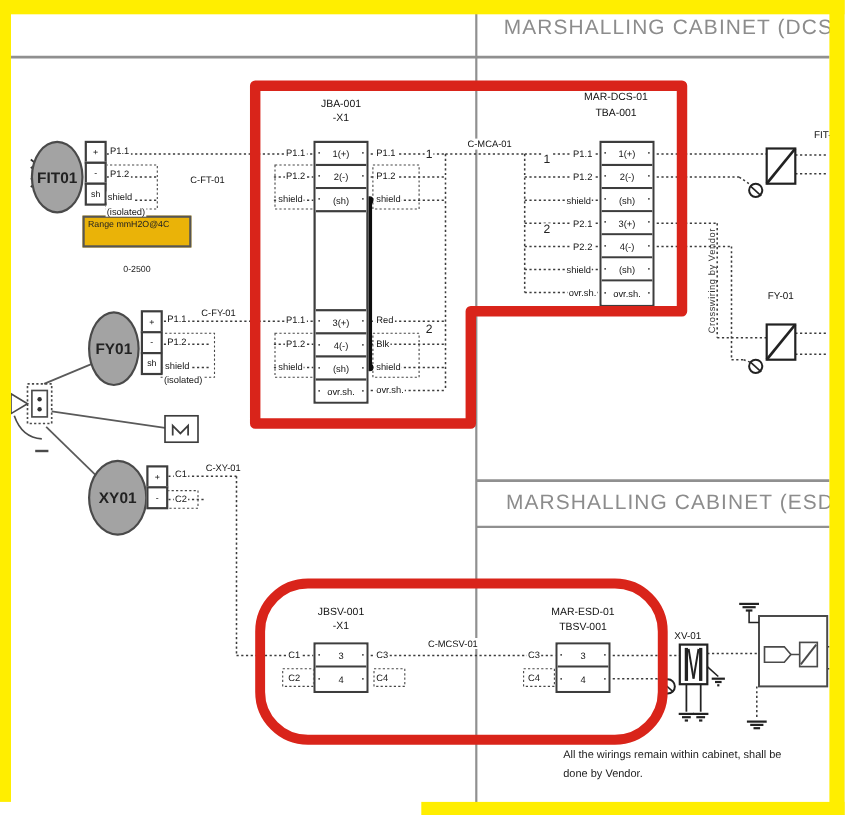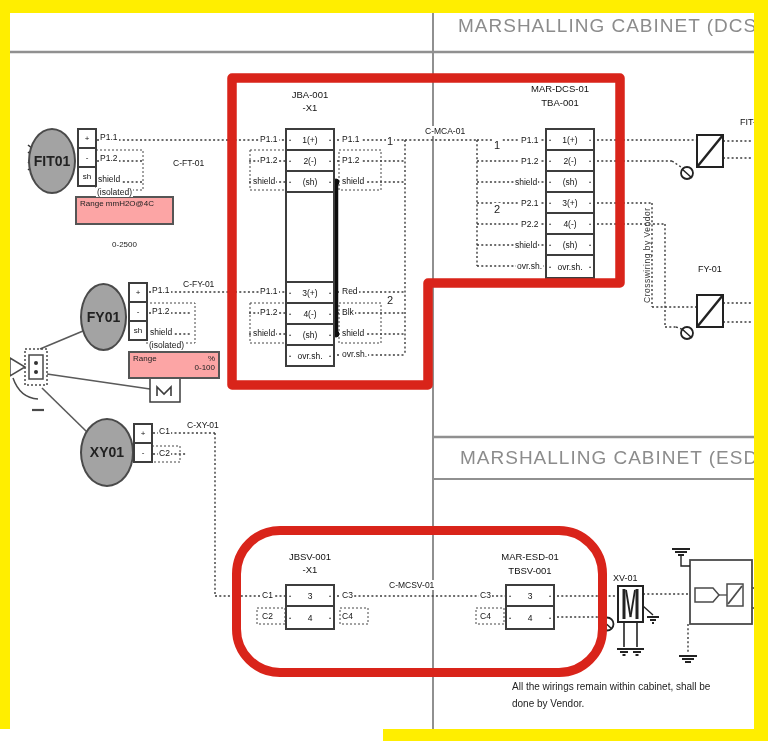--- a/index.html
+++ b/index.html
@@ -21,21 +21,21 @@
   .tcell{width:16px;height:17px;border:2px solid #3d3d3d;background:#fff;font-size:8px;color:#111;
          display:flex;align-items:center;justify-content:center;}
   .tcell + .tcell{margin-top:-2px;}
   .strip{position:absolute;z-index:2;border:2px solid #3d3d3d;background:#fff;box-sizing:border-box;}
   .trow{position:absolute;left:0;right:0;height:21px;background:#fff;font-size:8.5px;color:#111;
         display:flex;align-items:center;justify-content:center;box-sizing:border-box;}
   .trow::before{content:"\2022";position:absolute;left:2px;font-size:6px;color:#333;}
   .trow::after{content:"\2022";position:absolute;right:2px;font-size:6px;color:#333;}
   .bb{border-bottom:2px solid #3d3d3d;}
   .bt{border-top:2px solid #3d3d3d;}
-  .rbox{position:absolute;z-index:2;border:2px solid #555;background:#fca5a5;font-size:8px;color:#222;
+  .rbox{position:absolute;z-index:2;border:2px solid #555;background:#eab308;font-size:8px;color:#222;
         padding:1px 3px;box-sizing:border-box;}
   .rbox .row{display:flex;justify-content:space-between;}
   .vnote{position:absolute;z-index:2;font-size:8.5px;color:#333;letter-spacing:.5px;white-space:nowrap;
          transform:rotate(-90deg);transform-origin:left top;width:145px;}
   .note{position:absolute;z-index:2;font-size:10px;color:#222;white-space:nowrap;}
   .redbox{position:absolute;z-index:4;border:9px solid #d9241a;border-radius:48px;}
   .yframe{position:absolute;z-index:6;background:#ffee00;}
   .tag{position:absolute;z-index:3;font-size:9px;color:#111;background:#fff;white-space:nowrap;padding:0 1px;}
 </style>
 </head>
@@ -256,27 +256,20 @@
   </div>
   <div class="tcells" style="left:128px;top:282px;">
     <div class="tcell">+</div>
     <div class="tcell">-</div>
     <div class="tcell">sh</div>
   </div>
   <div class="lbl" style="left:151px;top:285px;">P1.1</div>
   <div class="lbl" style="left:151px;top:306px;">P1.2</div>
   <div class="lbl" style="left:149px;top:327px;">shield</div>
   <div class="lbl" style="left:148px;top:340px;">(isolated)</div>
-  <div class="rbox" style="left:128px;top:351px;width:92px;height:28px;">
-    <div class="row">
-      <span>Range</span>
-      <span>%</span>
-    </div>
-    <div style="text-align:right;">0-100</div>
-  </div>
   <div class="lbl cab" style="left:182px;top:279px;">C-FY-01</div>
 
   <div class="circle" style="left:80px;top:418px;width:50px;height:65px;">
     <span>XY</span>
     <span>01</span>
   </div>
   <div class="tcells" style="left:133px;top:423px;">
     <div class="tcell">+</div>
     <div class="tcell">-</div>
   </div>

